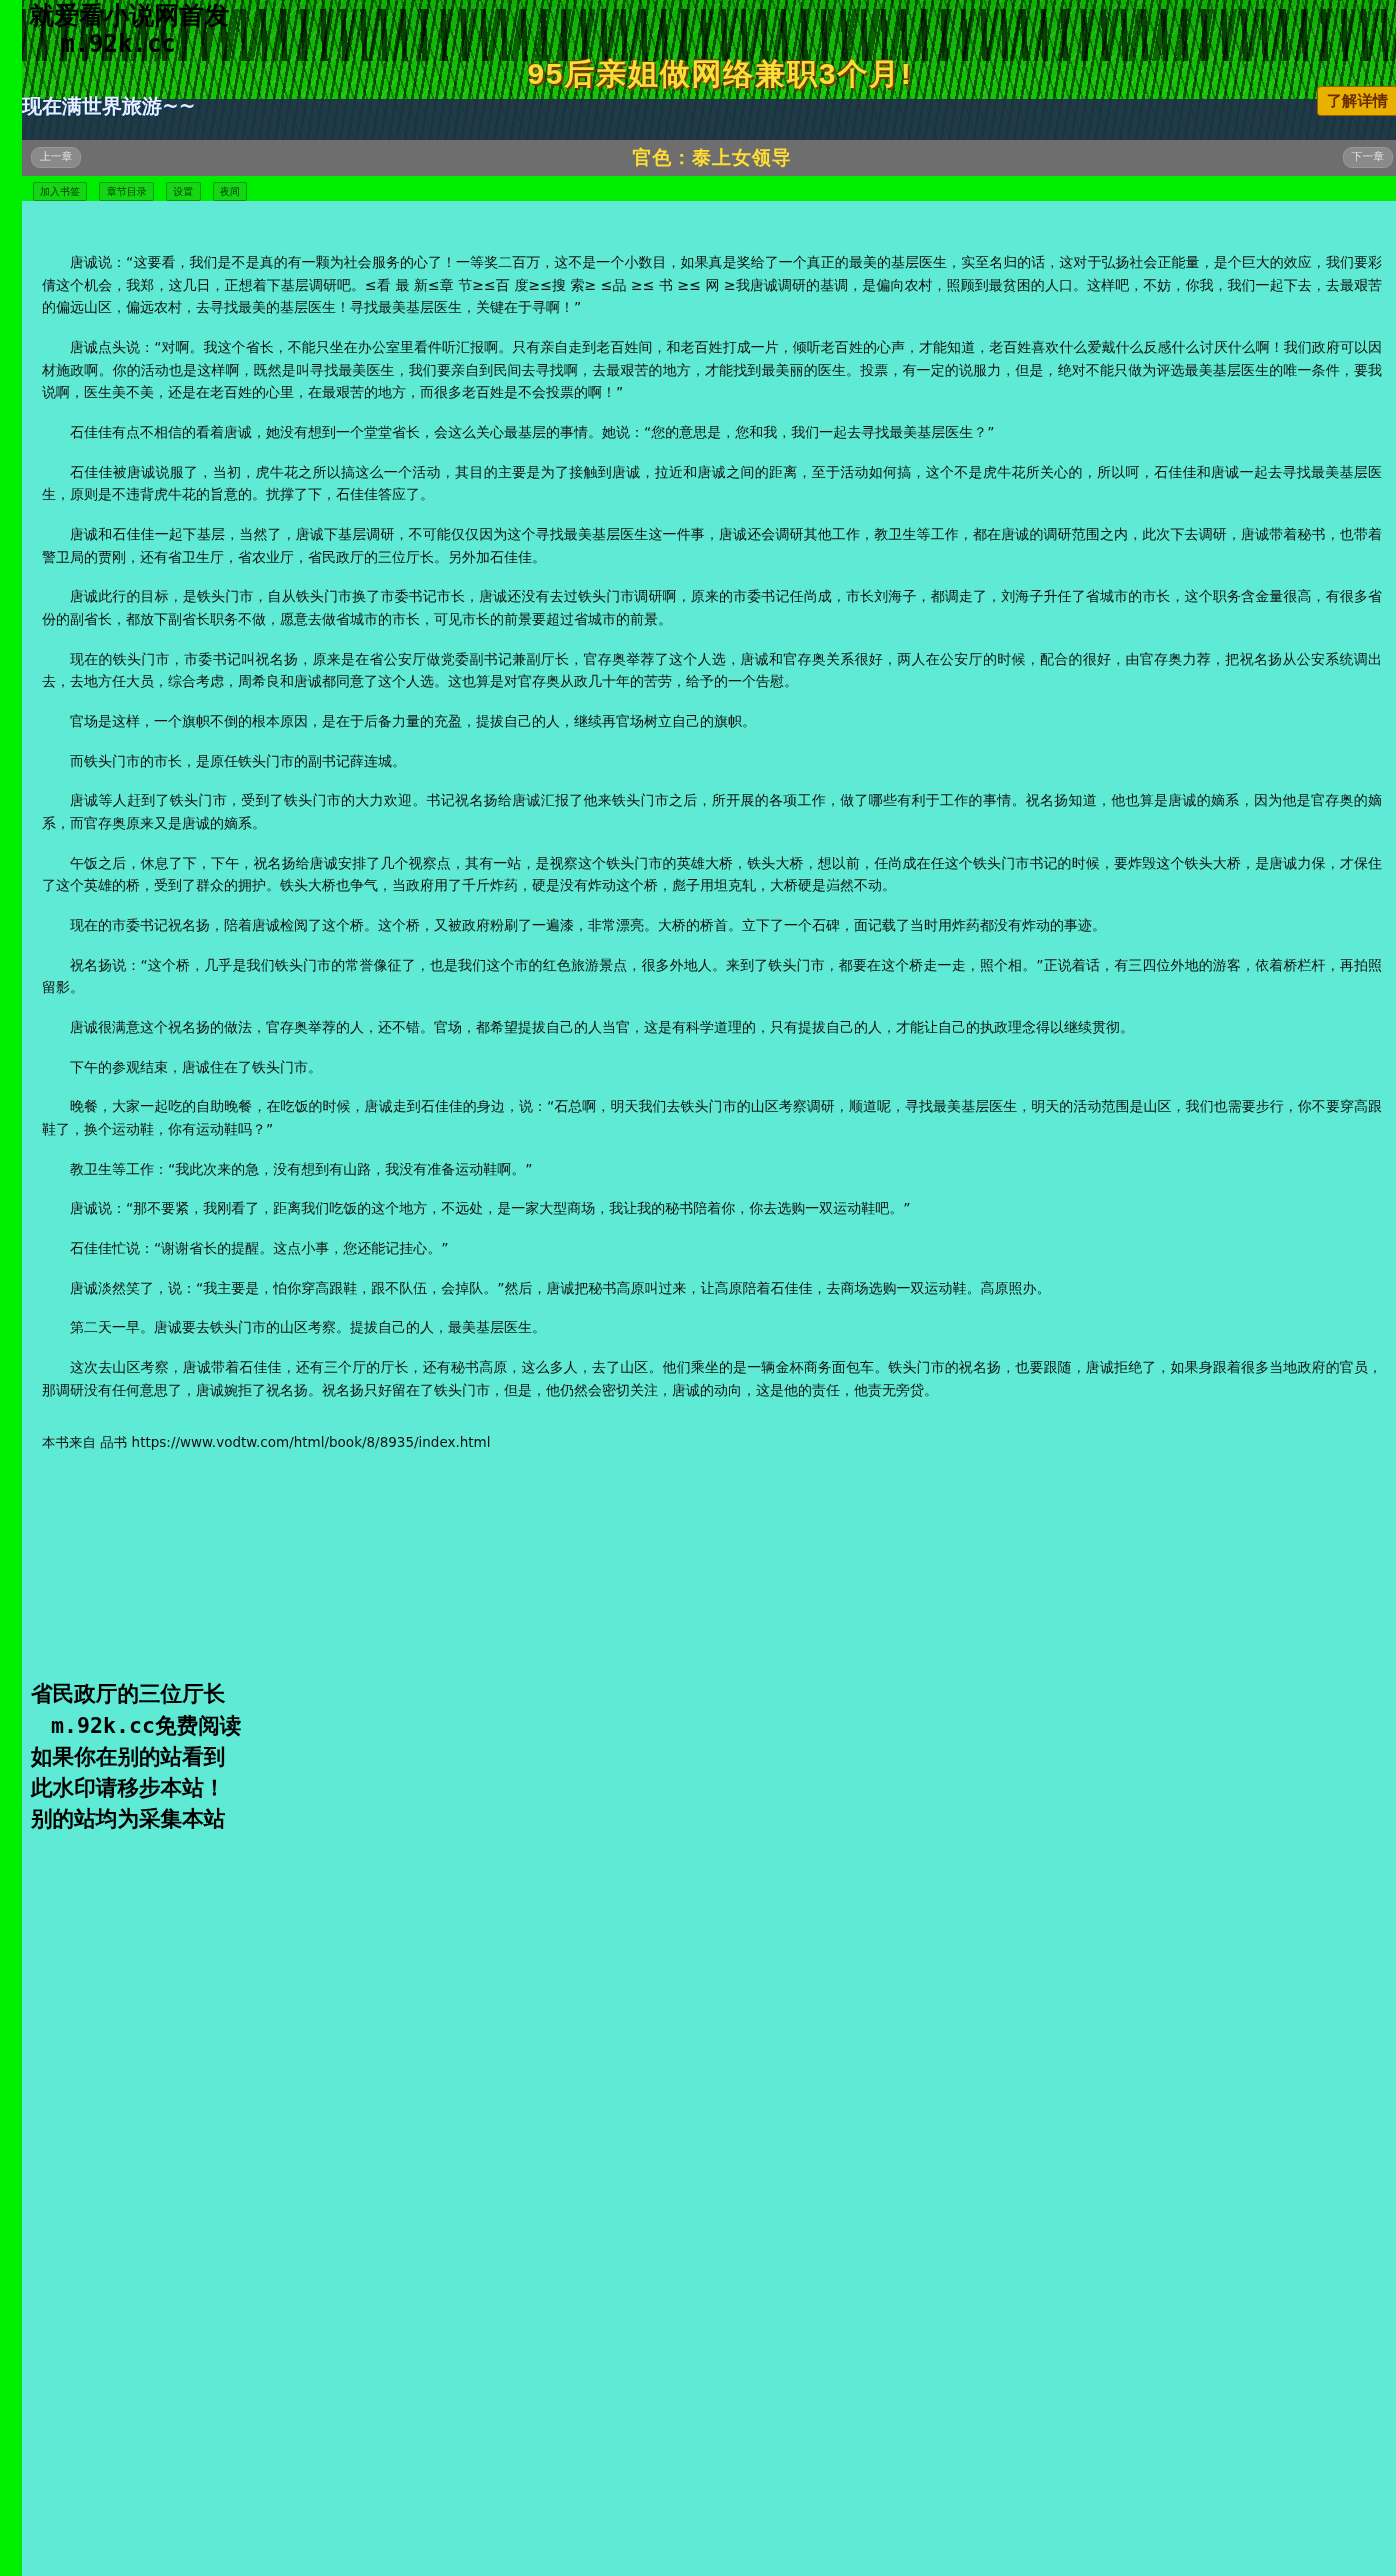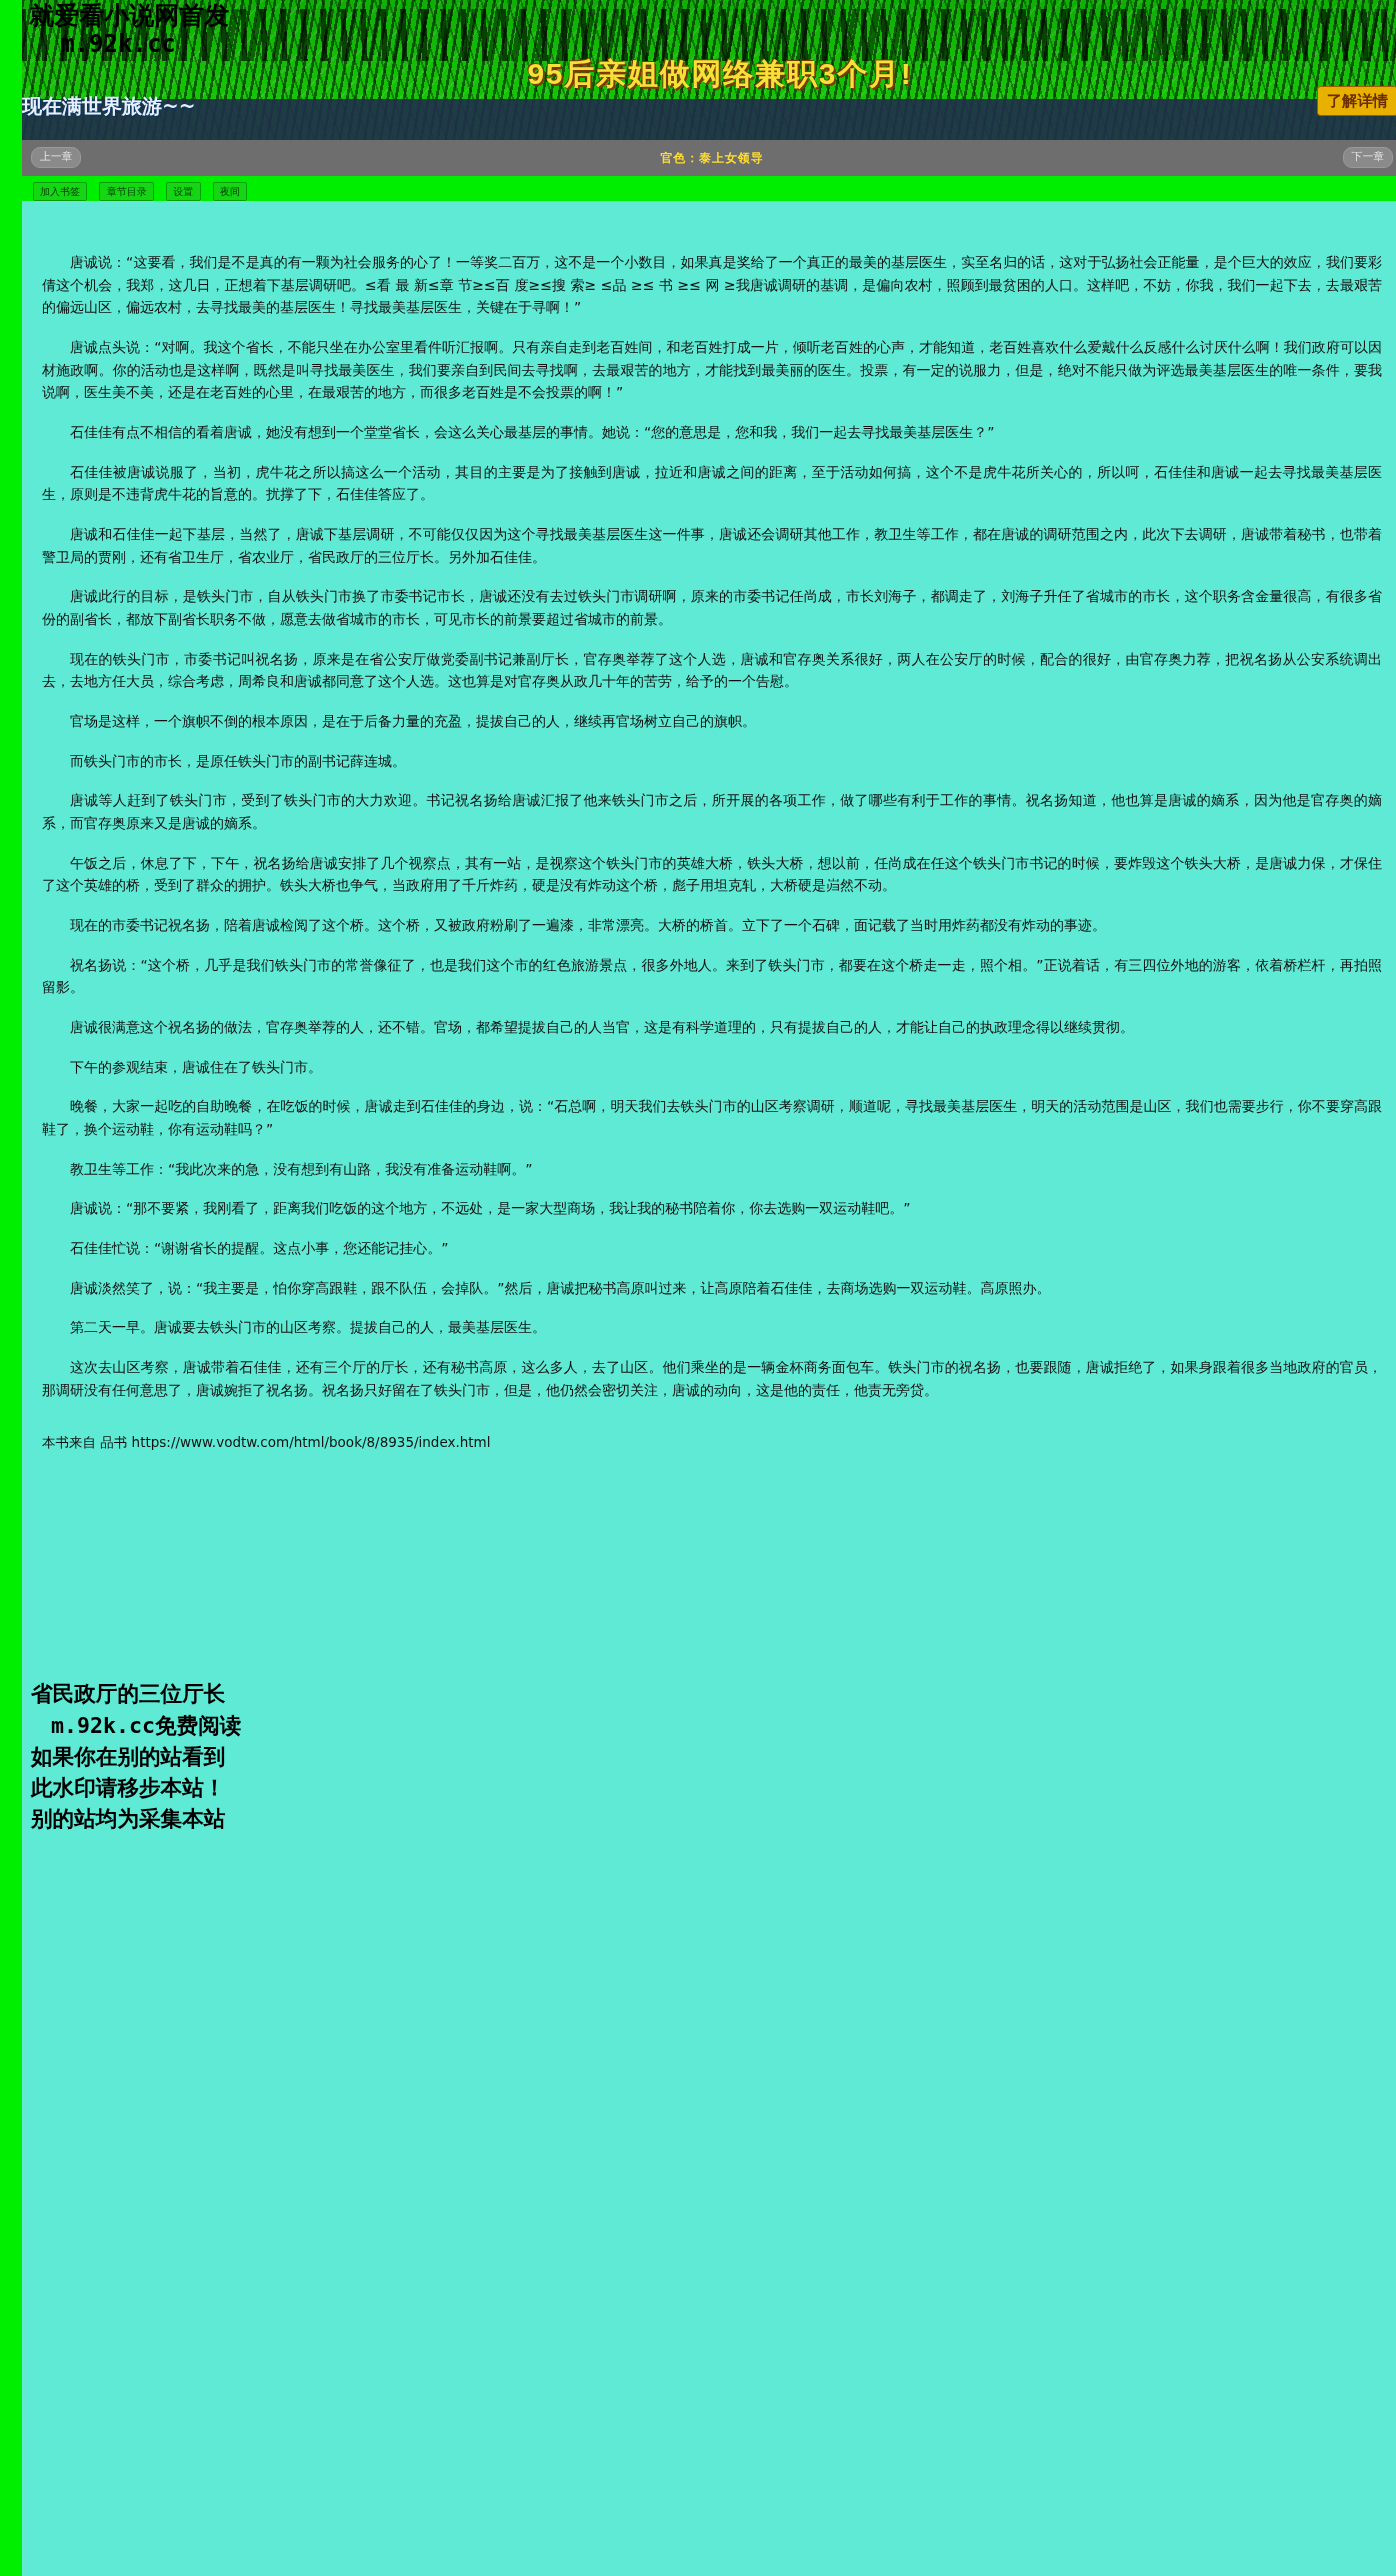--- a/index.html
+++ b/index.html
@@ -120,21 +120,21 @@
   .titlebar {
     position: relative;
     height: 36px;
     background: #6e6e6e;
     display: flex;
     align-items: center;
     justify-content: center;
   }
   .titlebar .bar-title {
     color: #ffdd33;
-    font-size: 12px;
+    font-size: 19px;
     font-weight: bold;
     letter-spacing: 0.9px;
   }
   .titlebar .nav-btn {
     position: absolute;
     top: 7.2px;
     background: #8a8a8a;
     color: #e6e6e6;
     font-size: 10.8px;
     padding: 2.7px 8px;

